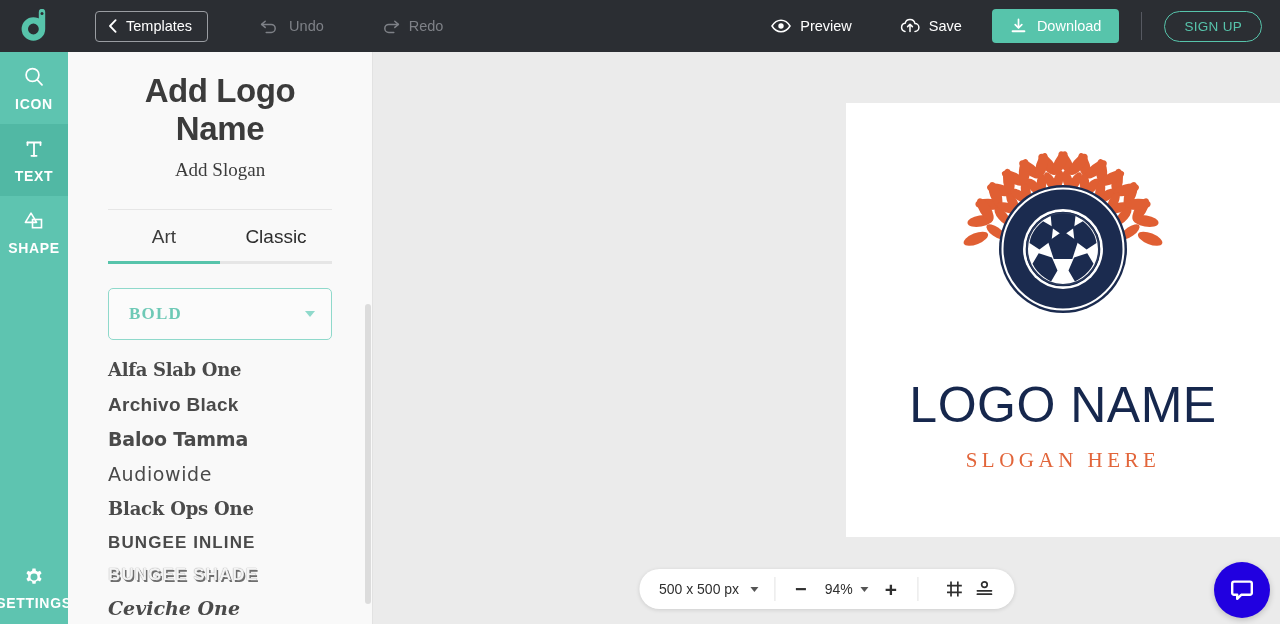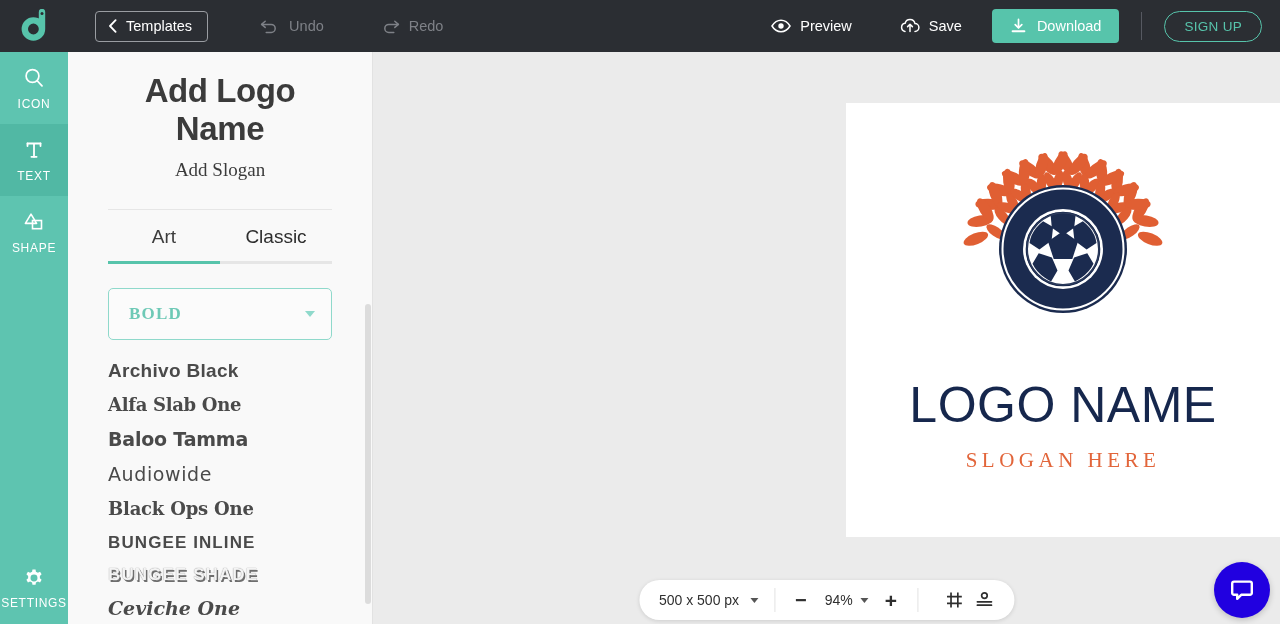--- a/index.html
+++ b/index.html
@@ -72,21 +72,21 @@
     width: 68px; background: #5ec4b0;
     display: flex; flex-direction: column;
     flex: 0 0 68px; position: relative;
   }
   .side-item {
     height: 72px; display: flex; flex-direction: column;
     align-items: center; justify-content: center; gap: 7px;
     color: #ffffff; cursor: pointer; user-select: none;
   }
   .side-item.active { background: #51b8a4; }
-  .side-label { font-size: 12px; letter-spacing: .7px; font-weight: normal; }
+  .side-label { font-size: 14px; letter-spacing: .7px; font-weight: bold; }
   .side-spacer { flex: 1; }
   .side-item.settings { height: 72px; }
 
   
   .panel {
     width: 305px; flex: 0 0 305px;
     background: #f9f9f9;
     border-right: 1px solid #e2e2e2;
     display: flex; flex-direction: column;
     position: relative; overflow: hidden;
@@ -167,21 +167,21 @@
     font-family: "Liberation Sans", sans-serif;
   }
   .logo-sub {
     margin-top: 14px; font-size: 21px; color: #e2653a;
     letter-spacing: 4.5px; font-family: "Liberation Serif", serif;
   }
 
   
   .bottom-bar {
     position: absolute; left: 50%; transform: translateX(-50%);
-    bottom: 4px;
+    bottom: 15px;
     height: 40px; background: #ffffff; border-radius: 20px;
     box-shadow: 0 1px 4px rgba(0,0,0,.13);
     display: flex; align-items: center; padding: 0 20px;
     z-index: 10;
   }
   .bb-group { display: flex; align-items: center; }
   .bb-size { font-size: 14px; color: #2f2f2f; }
   .bb-caret { width:0;height:0;border-left:4.5px solid transparent;
               border-right:4.5px solid transparent;border-top:5.5px solid #555; margin-left: 11px; }
   .bb-sep { width: 1px; height: 24px; background: #e2e2e2; margin: 0 16px; }
@@ -323,22 +323,22 @@
         <div class="tab-rail">
           <div class="fill"></div>
         </div>
 
         <div class="select-box">
           <span class="select-value">BOLD</span>
           <span class="caret"></span>
         </div>
 
         <div class="font-list">
+          <div class="font-item f-alfa">Alfa Slab One</div>
           <div class="font-item f-archivo">Archivo Black</div>
-          <div class="font-item f-alfa">Alfa Slab One</div>
           <div class="font-item f-baloo">Baloo Tamma</div>
           <div class="font-item f-audio">Audiowide</div>
           <div class="font-item f-blackops">Black Ops One</div>
           <div class="font-item f-bungeei">BUNGEE INLINE</div>
           <div class="font-item f-bunges">BUNGEE SHADE</div>
           <div class="font-item f-ceviche">Ceviche One</div>
           <div class="font-item f-chango">Chango</div>
 
         </div>
       </div>

